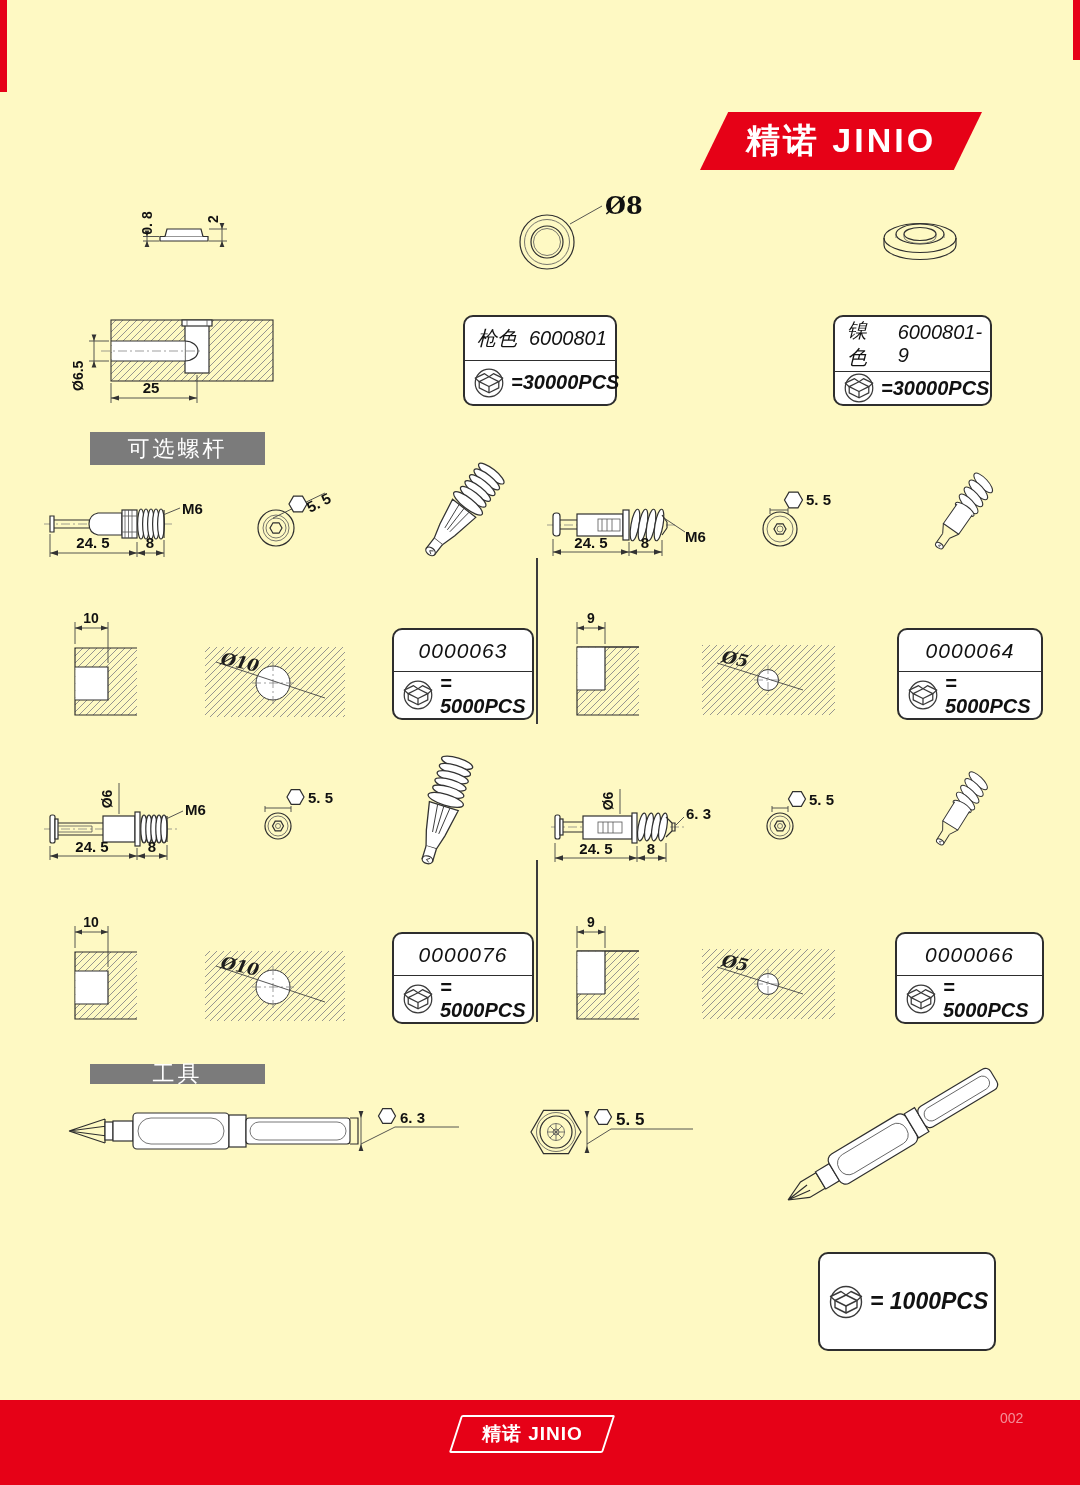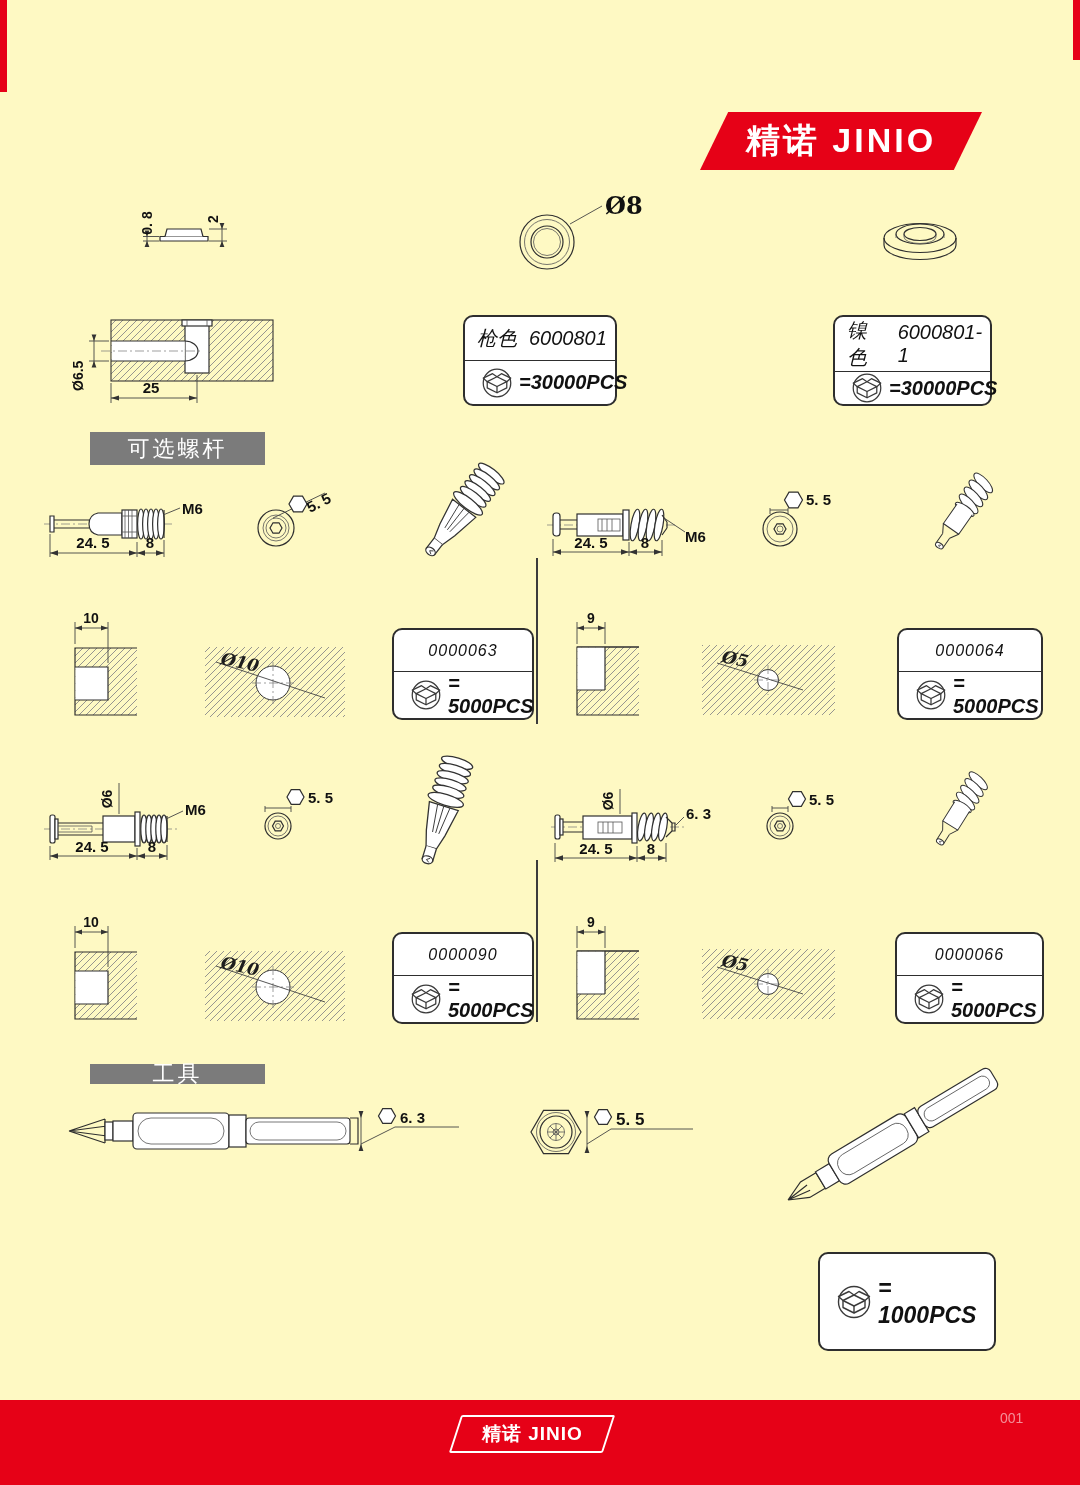--- a/index.html
+++ b/index.html
@@ -24,24 +24,24 @@
             clip-path:polygon(10% 0,100% 0,90% 100%,0 100%);
             display:flex;align-items:center;justify-content:center;}
   #top-logo span{color:#fff;font-weight:bold;font-size:34px;letter-spacing:3px;}
   .banner{background:#7b7b7b;color:#fff;display:flex;align-items:center;justify-content:center;
           font-size:22px;font-weight:normal;letter-spacing:3px;position:absolute;}
   
   .vbox,.pbox{position:absolute;border:2px solid #2e2e2e;border-radius:10px;background:#fff;
               display:flex;flex-direction:column;font-style:italic;}
   .vbox-top{flex:1;display:flex;align-items:center;gap:12px;padding-left:12px;
             border-bottom:1.5px solid #2e2e2e;font-size:20px;color:#111;}
-  .vbox-bot,.pbox-bot{flex:1;display:flex;align-items:center;gap:6px;padding-left:16px;
+  .vbox-bot,.pbox-bot{flex:1;display:flex;align-items:center;gap:6px;padding-left:8px;
             font-size:20px;font-weight:bold;color:#111;}
   .pbox-top{flex:1;display:flex;align-items:center;justify-content:center;
-            border-bottom:1.5px solid #2e2e2e;font-size:16px;color:#111;letter-spacing:1px;}
+            border-bottom:1.5px solid #2e2e2e;font-size:21px;color:#111;letter-spacing:1px;}
   .carton-svg{width:32px;height:32px;flex:none;}
   .divider{position:absolute;width:2px;background:#3c3c3c;}
   #footer{left:0;top:1400px;width:1080px;height:85px;}
   #footer-logo{position:absolute;left:455px;top:15px;width:150px;height:34px;
                border:2.5px solid #fff;transform:skewX(-18deg);border-radius:2px;
                display:flex;align-items:center;justify-content:center;}
   #footer-logo span{transform:skewX(18deg);color:#fff;font-weight:bold;font-size:19px;letter-spacing:1px;}
   #page-num{position:absolute;left:1000px;top:10px;color:rgba(255,255,255,0.55);font-size:14px;}
 </style>
 </head>
@@ -151,21 +151,21 @@
     <div class="vbox-bot">
       <svg class="carton-svg" viewBox="0 0 36 36">
           <use href="#carton"></use>
         </svg>
       <span>=30000PCS</span>
     </div>
   </div>
   <div class="vbox" style="left:833px;top:315px;width:155px;height:87px">
     <div class="vbox-top">
       <span>镍色</span>
-      <span>6000801-1</span>
+      <span>6000801-9</span>
     </div>
     <div class="vbox-bot">
       <svg class="carton-svg" viewBox="0 0 36 36">
           <use href="#carton"></use>
         </svg>
       <span>=30000PCS</span>
     </div>
   </div>
 
   <div class="banner" style="left:90px;top:432px;width:175px;height:33px">
@@ -381,21 +381,21 @@
     <path class="arw" d="M15 20 l7 -2.4 l0 4.8 z M48 20 l-7 -2.4 l0 4.8 z"></path>
     <text x="31" y="15" text-anchor="middle" class="dimtxt">10</text>
     <rect x="145" y="39" width="140" height="70" fill="url(#hatch) #ededed"></rect>
     <circle cx="213" cy="75" r="17" fill="#fff" stroke="#333" stroke-width="1"></circle>
     <path class="cl" d="M213 54 V96 M192 75 H234"></path>
     <path class="dim" d="M156 54 L265 90"></path>
     <text transform="translate(160 56) rotate(12)" class="serif-d">Ø10</text>
   </svg>
 
   <div class="pbox" style="left:392px;top:932px;width:138px;height:88px">
-    <div class="pbox-top">0000090</div>
+    <div class="pbox-top">0000076</div>
     <div class="pbox-bot">
       <svg class="carton-svg" viewBox="0 0 36 36">
           <use href="#carton"></use>
         </svg>
       <span>= 5000PCS</span>
     </div>
   </div>
 
   <svg class="draw" style="left:565px;top:912px" width="300" height="132">
     <rect x="12" y="39" width="62" height="68" fill="url(#hatch) #ededed"></rect>
@@ -475,16 +475,16 @@
           <use href="#carton"></use>
         </svg>
       <span>= 1000PCS</span>
     </div>
   </div>
 
   <div id="footer" class="abs red">
     <div id="footer-logo">
       <span>精诺 JINIO</span>
     </div>
-    <div id="page-num">001</div>
+    <div id="page-num">002</div>
   </div>
 
 </div>
 
 </body></html>

